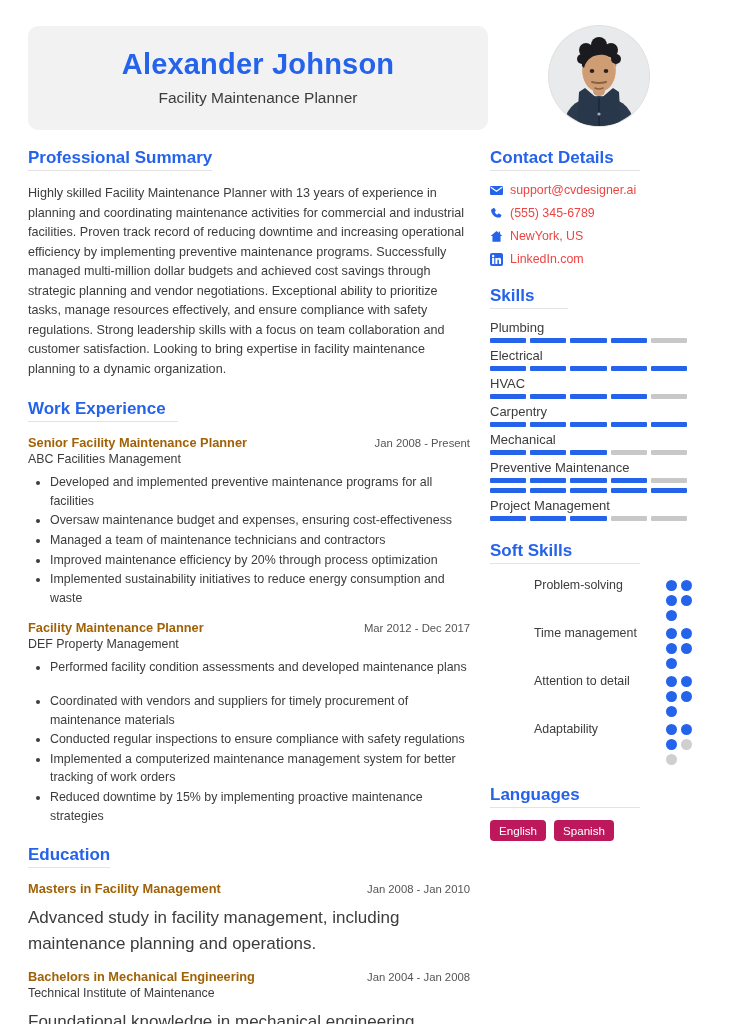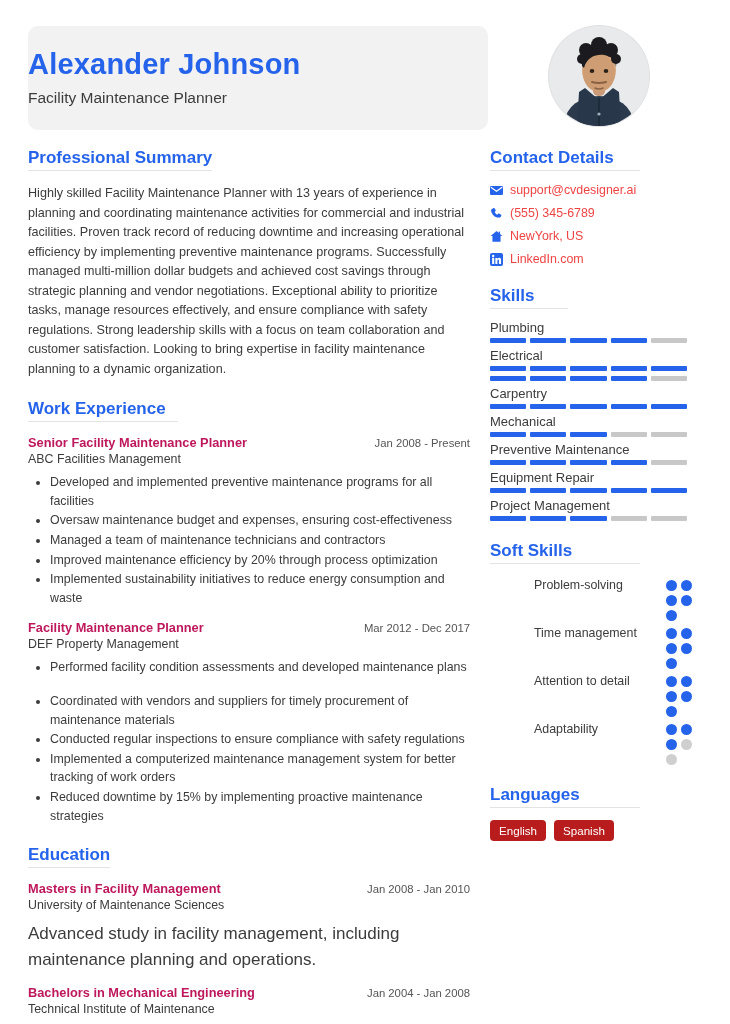--- a/index.html
+++ b/index.html
@@ -13,21 +13,21 @@
   .page { position: relative; width: 730px; height: 1024px; padding: 0; }
 
   
   .header-row { display: flex; align-items: flex-start; padding: 26px 26px 0 28px; }
   .name-card {
     flex: 0 0 460px;
     background: #f2f2f3;
     border-radius: 10px;
     height: 104px;
     display: flex; flex-direction: column;
-    align-items: flex-start; justify-content: center;
+    align-items: center; justify-content: center;
   }
   .full-name {
     color: #2563eb;
     font-size: 29px;
     font-weight: bold;
     letter-spacing: .2px;
     line-height: 1.1;
   }
   .job-title { font-size: 15.5px; color: #3c3c3c; margin-top: 9px; }
   .photo-wrap { flex: 1; display: flex; justify-content: center; padding-left: 6px; }
@@ -57,21 +57,21 @@
   .sec { margin-bottom: 20px; }
 
   .summary-text {
     font-size: 12.6px; line-height: 1.55; margin-top: 13px; color: #3c3c3c;
     text-align: left;
   }
 
   
   .entry { margin-top: 13px; }
   .entry-top { display: flex; justify-content: space-between; align-items: baseline; }
-  .entry-title { font-size: 12.8px; font-weight: bold; color: #be185d; }
+  .entry-title { font-size: 12.8px; font-weight: bold; color: #a16207; }
   .entry-date { font-size: 11.3px; color: #555; white-space: nowrap; padding-left: 10px; }
   .entry-org { font-size: 12.4px; color: #3c3c3c; margin-top: 2px; }
   .bullets { margin: 7px 0 0 0; padding-left: 22px; }
   .bullets li {
     font-size: 12.4px; line-height: 1.5; margin-bottom: 1px; color: #3c3c3c;
   }
   .bullets li.gap-after { margin-bottom: 15px; }
   .edu-desc { font-size: 17px; line-height: 1.5; margin-top: 9px; color: #3c3c3c; }
 
   
@@ -92,21 +92,21 @@
   .soft-grid { margin-top: 11px; margin-left: 44px; }
   .soft-row { display: flex; align-items: flex-start; margin-bottom: 2px; }
   .soft-name { font-size: 12.4px; color: #3c3c3c; width: 132px; flex: 0 0 132px; line-height: 20px; }
   .dots { display: flex; flex-wrap: wrap; width: 68px; gap: 4px; padding-top: 5px; }
   .dot { width: 11px; height: 11px; border-radius: 50%; background: #cfcfcf; }
   .dot.on { background: #2563eb; }
 
   
   .lang-list { display: flex; gap: 8px; margin-top: 12px; flex-wrap: wrap; }
   .lang-pill {
-    background: #b91c1c; color: #fff; font-size: 11.6px;
+    background: #be185d; color: #fff; font-size: 11.6px;
     padding: 4px 9px; border-radius: 4px;
   }
 </style>
 </head>
 <body>
 
 <div class="page">
 
   <div class="header-row">
     <div class="name-card">
@@ -183,21 +183,20 @@
       </div>
 
       <div class="sec">
         <div class="sec-head">Education</div>
         <div id="edu-entries">
             <div class="entry">
               <div class="entry-top">
                 <div class="entry-title">Masters in Facility Management</div>
                 <div class="entry-date">Jan 2008 - Jan 2010</div>
               </div>
-              <div class="entry-org">University of Maintenance Sciences</div>
               <div class="edu-desc">Advanced study in facility management, including maintenance planning and operations.</div>
             </div>
             <div class="entry">
               <div class="entry-top">
                 <div class="entry-title">Bachelors in Mechanical Engineering</div>
                 <div class="entry-date">Jan 2004 - Jan 2008</div>
               </div>
               <div class="entry-org">Technical Institute of Maintenance</div>
               <div class="edu-desc">Foundational knowledge in mechanical engineering, relevant to facility maintenance planning.</div>
             </div>
@@ -268,20 +267,21 @@
               <div class="skill-name">Electrical</div>
               <div class="bar">
                 <span class="seg on"></span>
                 <span class="seg on"></span>
                 <span class="seg on"></span>
                 <span class="seg on"></span>
                 <span class="seg on"></span>
               </div>
             </div>
             <div class="skill-row">
+              <div class="skill-name">HVAC</div>
               <div class="bar">
                 <span class="seg on"></span>
                 <span class="seg on"></span>
                 <span class="seg on"></span>
                 <span class="seg on"></span>
                 <span class="seg"></span>
               </div>
             </div>
             <div class="skill-row">
               <div class="skill-name">Carpentry</div>
@@ -307,21 +307,20 @@
               <div class="skill-name">Preventive Maintenance</div>
               <div class="bar">
                 <span class="seg on"></span>
                 <span class="seg on"></span>
                 <span class="seg on"></span>
                 <span class="seg on"></span>
                 <span class="seg"></span>
               </div>
             </div>
             <div class="skill-row">
-              <div class="skill-name">Equipment Repair</div>
               <div class="bar">
                 <span class="seg on"></span>
                 <span class="seg on"></span>
                 <span class="seg on"></span>
                 <span class="seg on"></span>
                 <span class="seg on"></span>
               </div>
             </div>
             <div class="skill-row">
               <div class="skill-name">Project Management</div>

